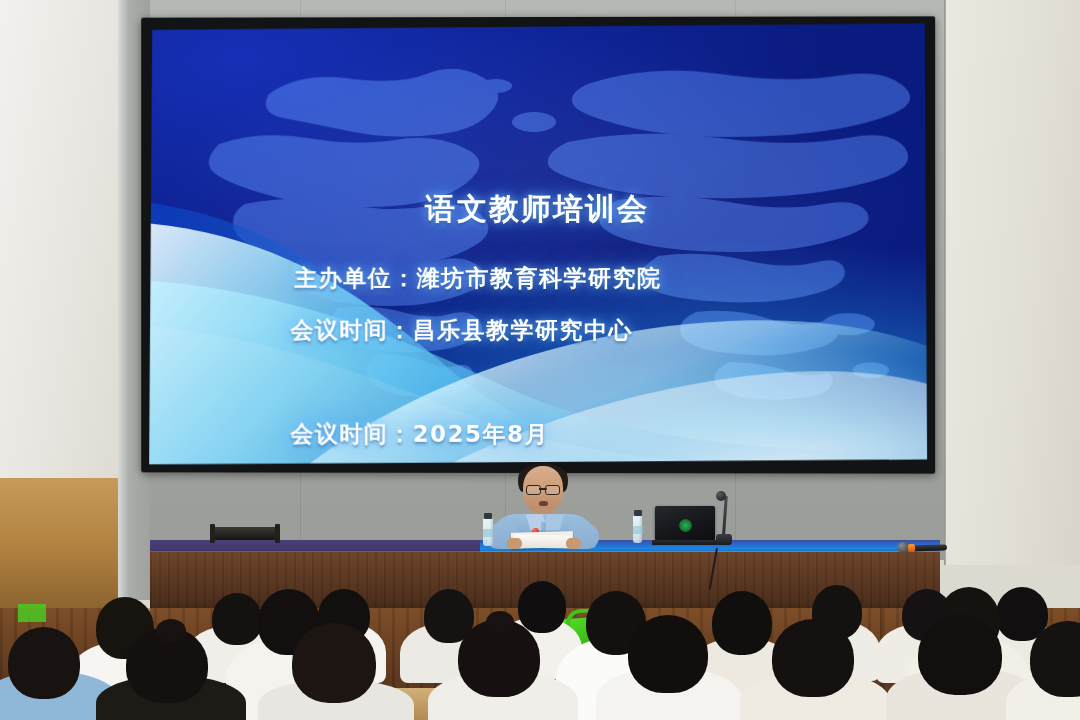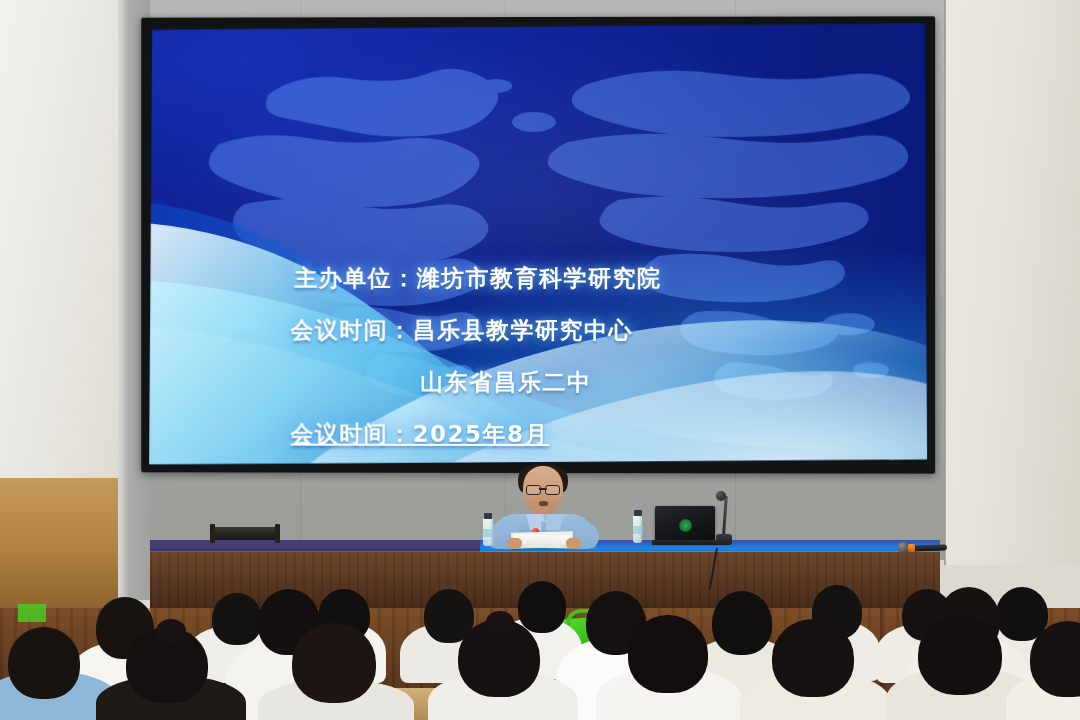--- a/index.html
+++ b/index.html
@@ -53,21 +53,21 @@
     color:#fff;text-align:center;
     font-family:"DejaVu Sans","Liberation Sans",sans-serif;font-weight:bold;
     text-shadow:0 0 10px rgba(120,200,255,.85),0 0 22px rgba(60,150,255,.55),0 2px 3px rgba(0,20,70,.45);}
   .ttl{position:absolute;width:100%;font-size:30px;letter-spacing:2px;line-height:1;}
   .ttl1{top:108px;}
   .ttl2{top:170px;}
   .body-l{position:absolute;font-size:23px;letter-spacing:1.5px;line-height:1;white-space:nowrap;}
   .bl1{top:243px;left:146px;}
   .bl2{top:295px;left:142px;}
   .bl3{top:347px;left:272px;}
-  .bl4{top:399px;left:142px;text-decoration:underline;}
+  .bl4{top:399px;left:142px;}
 
   
   .table-top{position:absolute;left:150px;top:540px;width:790px;height:16px;
     background:linear-gradient(180deg,#3a4f9c 0%,#2f62c8 22%,#1b86e0 52%,#1470c4 78%,#123f7a 100%);
     filter:blur(.4px);}
   .table-top-l{position:absolute;left:150px;top:540px;width:330px;height:16px;
     background:linear-gradient(180deg,#4a3f78 0%,#443a6e 50%,#2f2a52 100%);}
   .table-front{position:absolute;left:150px;top:552px;width:790px;height:62px;
     background:linear-gradient(180deg,#6b4327 0%,#5c3820 35%,#4b2d19 75%,#3b2313 100%);}
   .table-grain{position:absolute;left:150px;top:552px;width:790px;height:62px;opacity:.35;
@@ -276,23 +276,23 @@
           <path d="M-20 256 C 130 262, 250 312, 360 364 C 470 414, 620 432, 798 424 L 798 441 L -20 441 Z" fill="url(#rb2)"></path>
           <path d="M160 441 C 250 372, 380 320, 520 302 C 640 288, 730 300, 798 330 L 798 441 Z" fill="url(#rb3)"></path>
           <path d="M-20 300 C 120 310, 230 356, 340 398 C 430 430, 540 441, 660 441 L -20 441 Z" fill="#ffffff" opacity="0.10"></path>
           <path d="M300 441 C 400 392, 520 356, 640 348 C 710 344, 760 352, 798 366 L 798 441 Z" fill="#ffffff" opacity="0.45"></path>
         </svg>
       </div>
 
       <div class="screen-glow"></div>
 
       <div class="slide-text">
+        <div class="ttl ttl2">语文教师培训会</div>
         <div class="body-l bl1">主办单位：潍坊市教育科学研究院</div>
         <div class="body-l bl2">会议时间：昌乐县教学研究中心</div>
-        <div class="body-l bl3">山东省昌乐二中</div>
         <div class="body-l bl4">会议时间：2025年8月</div>
       </div>
 
     </div>
   </div>
 
   <div class="table-top"></div>
   <div class="table-top-l"></div>
   <div class="table-edge"></div>
   <div class="table-front"></div>

